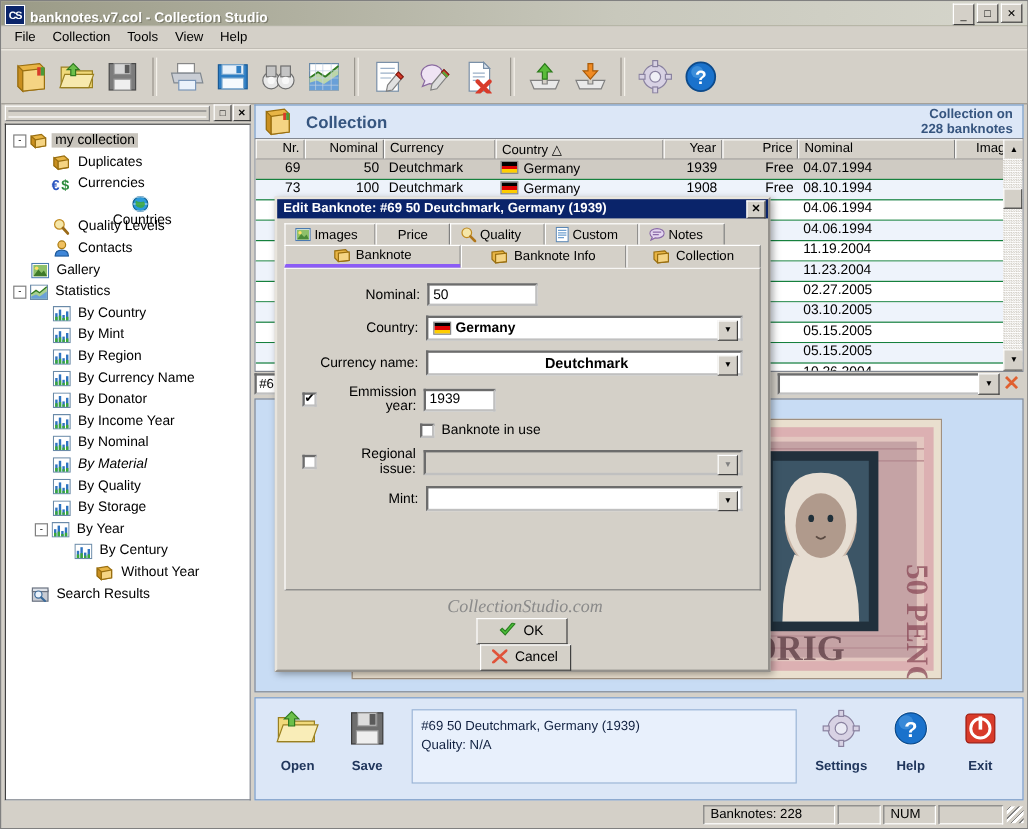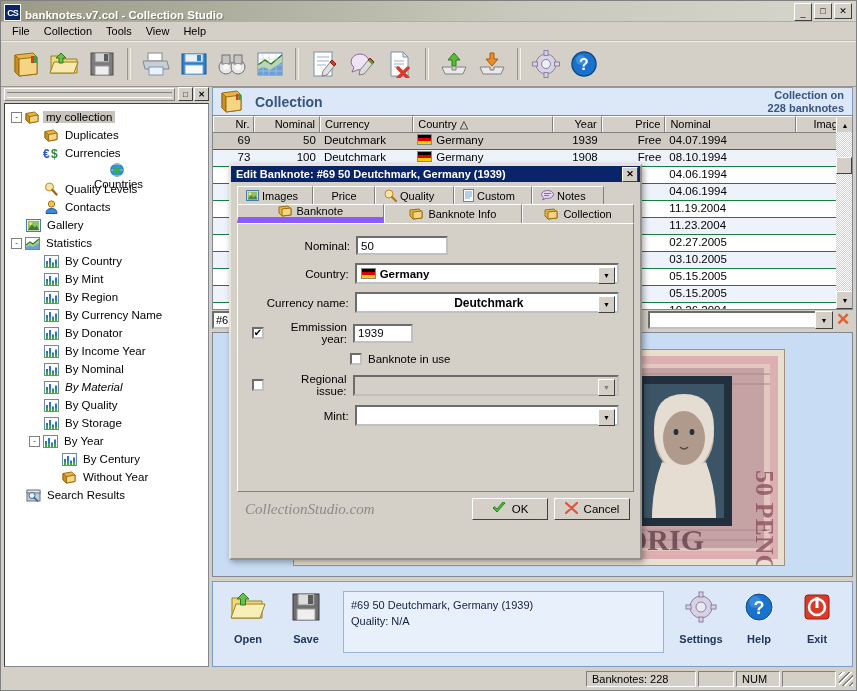--- a/index.html
+++ b/index.html
@@ -131,39 +131,39 @@
   .dlg-title .t{flex:1;}
   .dlg-x{width:14px;height:13px;background:#d4d0c8;border:1px solid #fff;border-right-color:#404040;
          border-bottom-color:#404040;color:#000;font-size:9px;display:flex;align-items:center;
          justify-content:center;font-weight:bold;}
   .tabsrow{display:flex;padding:4px 6px 0 6px;gap:0px;}
   .tab{height:18px;background:#d4d0c8;border:1px solid #fff;border-bottom:none;border-right-color:#808080;
        display:flex;align-items:center;gap:3px;padding:0 8px;font-size:11px;box-sizing:border-box;}
   .tabsrow2{display:flex;padding:0 6px;}
   .tab2{height:19px;background:#d4d0c8;border:1px solid #fff;border-bottom:none;border-right-color:#808080;
         display:flex;align-items:center;justify-content:center;gap:4px;font-size:11px;box-sizing:border-box;}
-  .tab2.active{background:#d4d0c8;border-bottom:6px solid #8b5cf6;font-weight:normal;}
+  .tab2.active{background:#d4d0c8;border-bottom:3px solid #8b5cf6;font-weight:normal;}
   .tabbody{margin:0 6px;height:269px;background:#d4d0c8;border:1px solid #fff;
            border-right-color:#808080;border-bottom-color:#808080;box-sizing:border-box;padding:12px 14px 0 14px;}
   .frow{display:flex;align-items:center;margin-bottom:8px;}
   .flabel{text-align:right;font-size:11.5px;padding-right:6px;}
   .inp{border:2px inset #c0c0c0;background:#fff;height:19px;box-sizing:border-box;font-size:11.5px;
        padding:2px 3px;overflow:hidden;white-space:nowrap;display:flex;align-items:center;}
   .combo{border:2px inset #c0c0c0;background:#fff;height:21px;box-sizing:border-box;display:flex;
          align-items:center;padding:0 0 0 4px;font-size:11.5px;position:relative;}
   .combo .arrow{position:absolute;right:2px;top:2px;width:15px;height:15px;background:#d4d0c8;
         border:1px solid #fff;border-right-color:#404040;border-bottom-color:#404040;
         display:flex;align-items:center;justify-content:center;font-size:7px;}
   .combo.dis{background:#d4d0c8;color:#808080;}
   .combo.dis .arrow{color:#808080;}
   .cbx{width:12px;height:12px;border:2px inset #c0c0c0;background:#fff;display:inline-flex;
        align-items:center;justify-content:center;font-size:10px;line-height:10px;box-sizing:border-box;}
   .btn{border:1px solid #fff;border-right-color:#404040;border-bottom-color:#404040;background:#d4d0c8;
        display:flex;align-items:center;justify-content:center;gap:6px;font-size:11.5px;box-sizing:border-box;}
-  .dlg-foot{display:flex;align-items:center;padding:6px 10px 0 14px;}
+  .dlg-foot{display:flex;align-items:center;padding:6px 10px 0 14px;flex-direction:column;}
   .brandtxt{flex:1;font-family:"Liberation Serif",serif;font-style:italic;font-size:15px;color:#8a8a8a;}
 </style>
 </head>
 <body>
 
 <div class="app">
 
   <div class="titlebar">
     <div class="tb-icon">CS</div>
     <div class="tb-title">banknotes.v7.col - Collection Studio</div>
@@ -661,21 +661,21 @@
                 <g fill="#3aa83a">
                   <rect x="2" y="9" width="2" height="3"></rect>
                   <rect x="5" y="8" width="2" height="4"></rect>
                   <rect x="8" y="10" width="2" height="2"></rect>
                   <rect x="11" y="9" width="2" height="3"></rect>
                 </g>
               </svg>
             </span>
             <span class="lbl">By Century</span>
           </div>
-          <div class="trow" style="padding-left: 42px;">
+          <div class="trow" style="padding-left: 60px;">
             <span class="dots"></span>
             <span class="ticon">
               <svg width="15" height="13" viewBox="0 0 15 13">
                 <path d="M1 2.5 L9.5 1 L13 4 L13 10.5 L4.5 12 L1 9Z" fill="#e8b545" stroke="#9a6f10"></path>
                 <path d="M1 2.5 L4.5 5.5 L4.5 12 L1 9Z" fill="#c98f20" stroke="#9a6f10"></path>
                 <path d="M4.5 5.5 L13 4 L13 10.5 L4.5 12Z" fill="#f5d483" stroke="#9a6f10"></path>
               </svg>
             </span>
             <span class="lbl">Without Year</span>
           </div>

